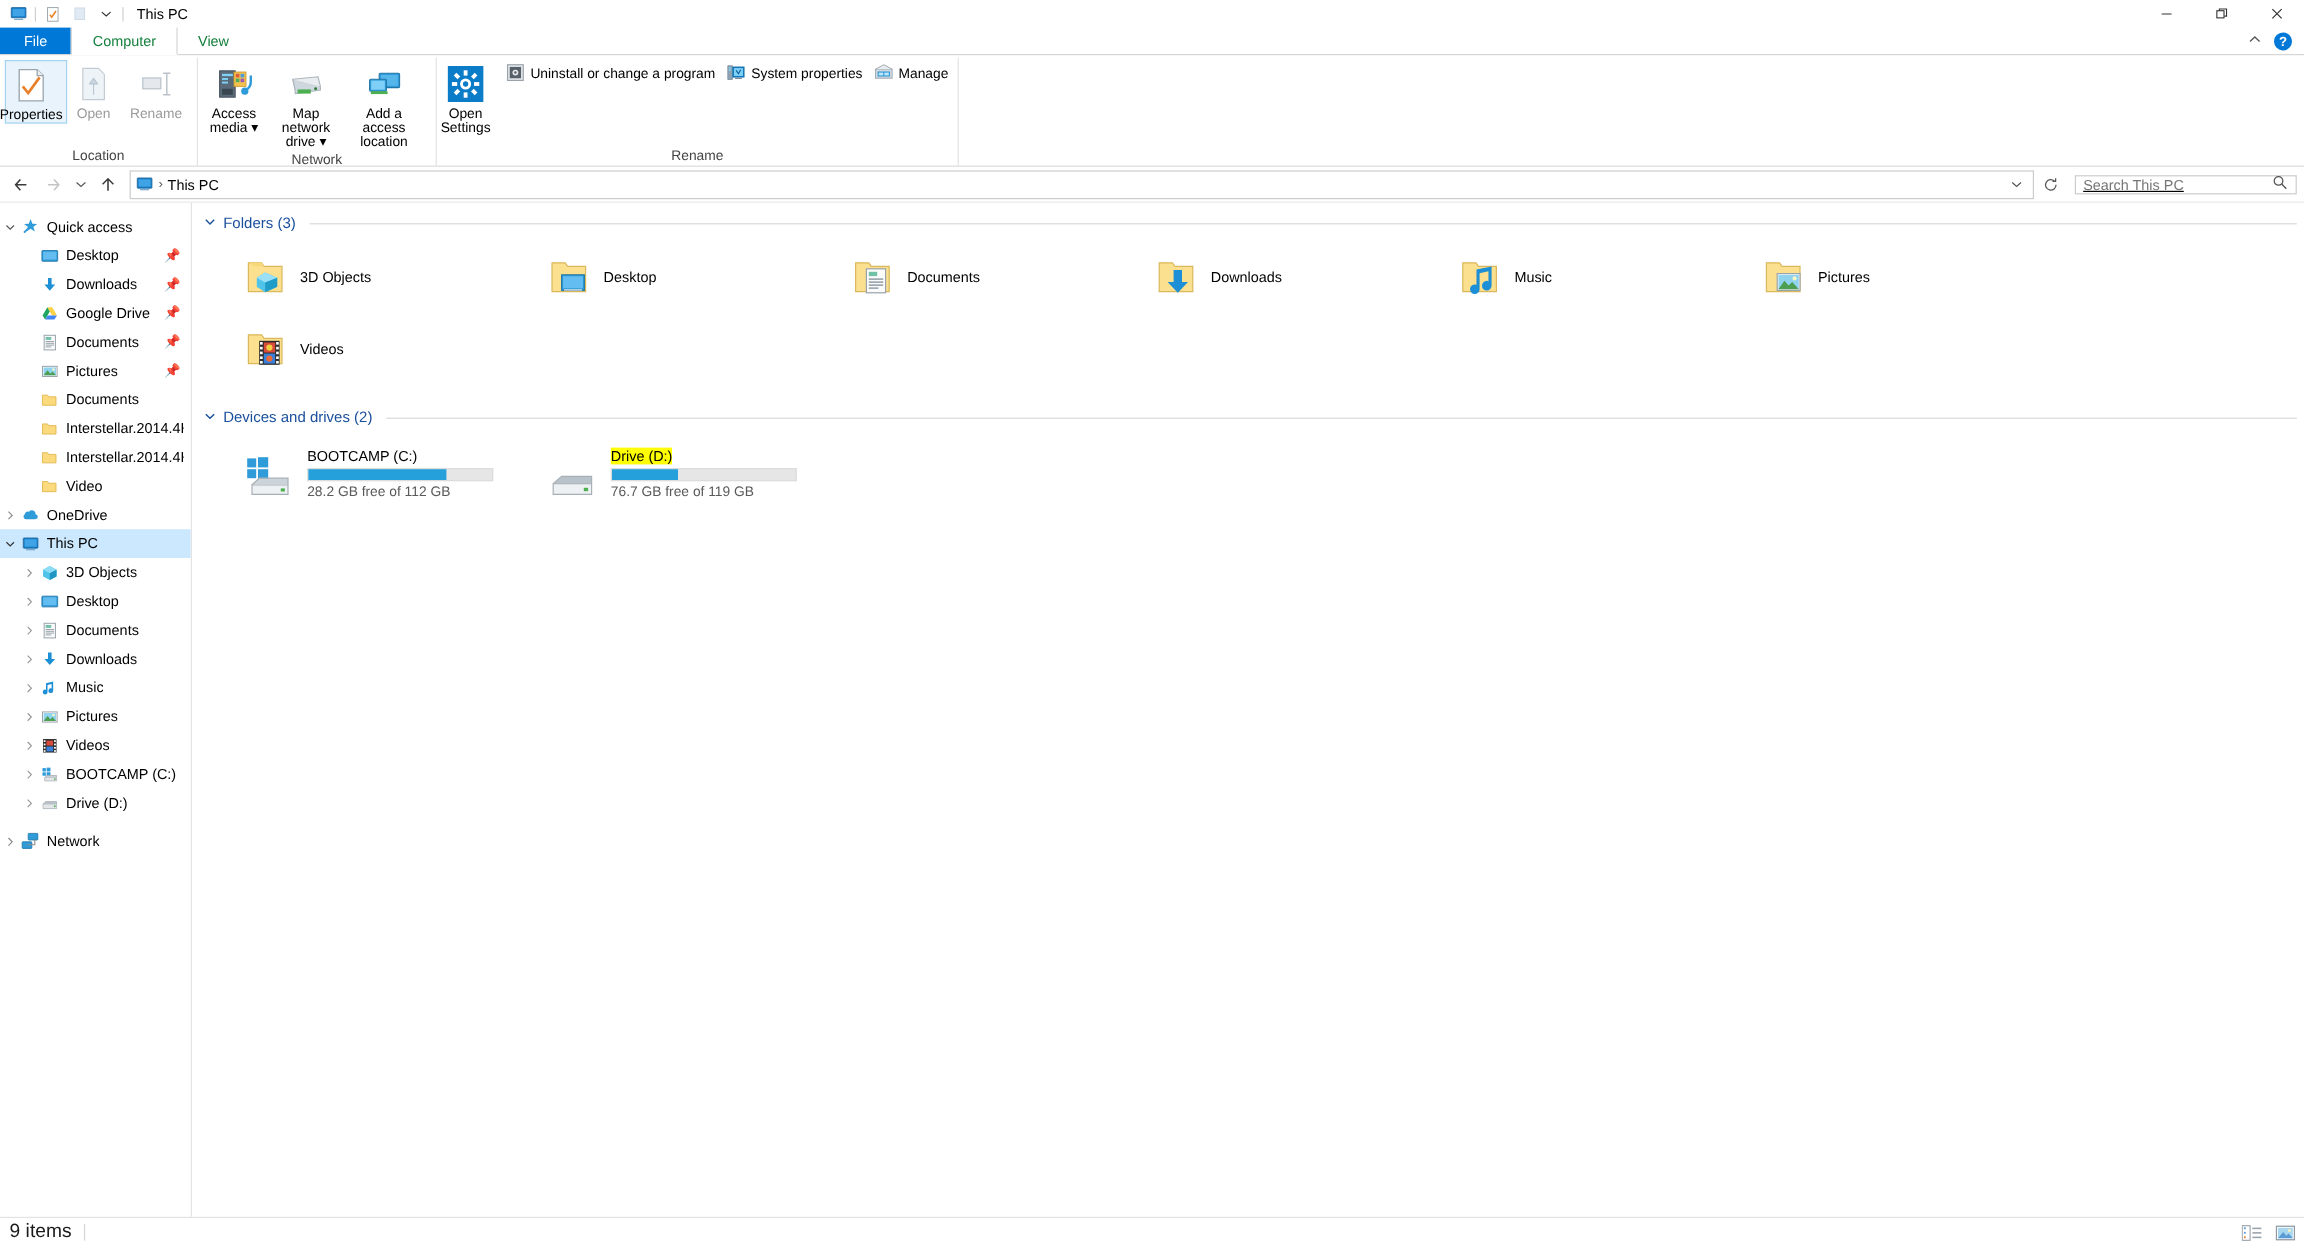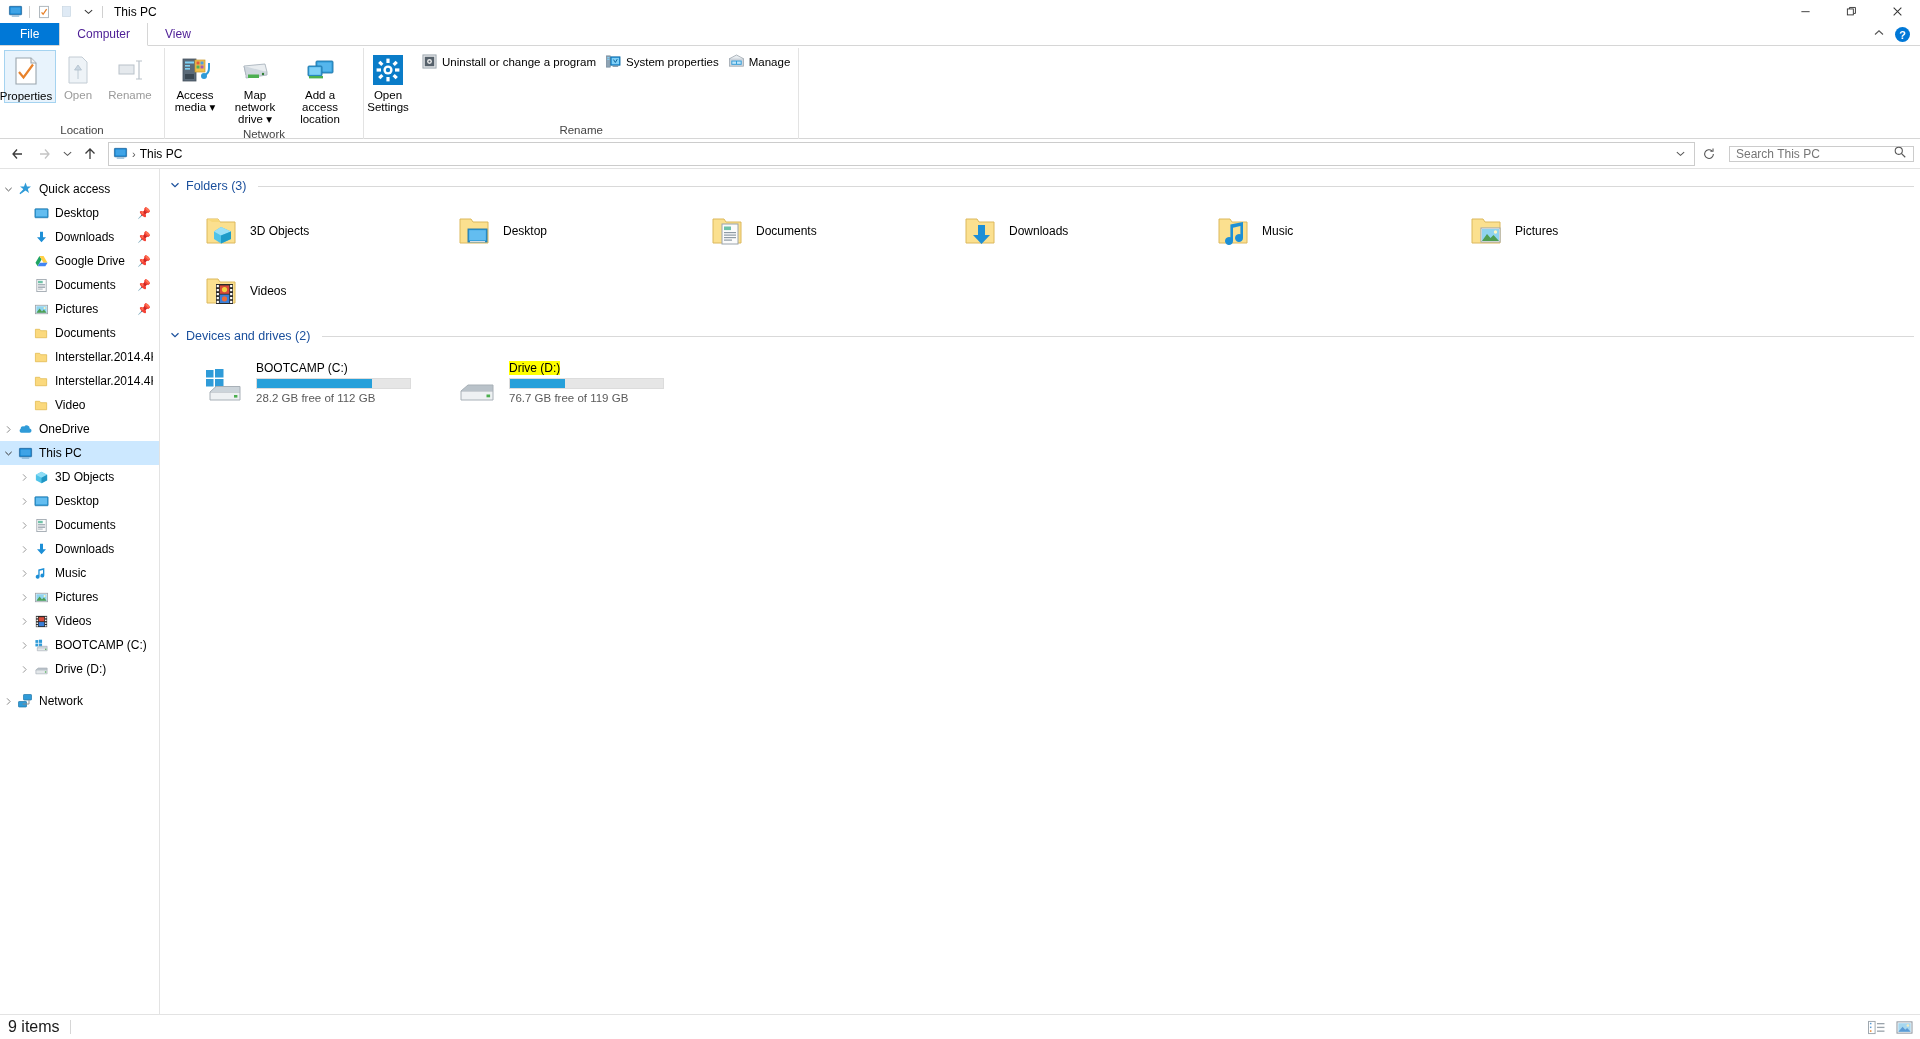--- a/index.html
+++ b/index.html
@@ -51,21 +51,21 @@
   .tabrow {
     height: 23px; min-height: 23px;
     display: flex; align-items: stretch;
     background: #ffffff;
     position: relative;
     border-bottom: 1px solid #d6d6d6;
   }
   .tab {
     padding: 0 17px;
     display: flex; align-items: center;
-    font-size: 12px; color: #4c1d95;
+    font-size: 12px; color: #15803d;
     cursor: default;
     white-space: nowrap;
   }
   .tab-file {
     background: #0078d7; color: #ffffff;
     padding: 0 20px;
   }
   .tab-active {
     background: #ffffff;
     border: 1px solid #d6d6d6;
@@ -163,20 +163,21 @@
   .crumbs { flex: 1; display: flex; align-items: center; gap: 4px; font-size: 12px; }
   .crumb-sep { color: #555; font-size: 11px; }
   .crumb-btn { width: 20px; display: flex; align-items: center; justify-content: center; color: #555; }
   .searchbox {
     width: 185px; height: 16px;
     border: 1px solid #cccccc;
     background: #ffffff;
     display: flex; align-items: center;
     padding: 0 6px;
     margin-left: 6px;
+    text-decoration: underline;
   }
   .searchbox .ph { flex: 1; color: #767676; font-size: 12px; }
 
   
   .body { flex: 1; display: flex; min-height: 0; background: #ffffff; }
   .navpane {
     width: 160px; min-width: 160px;
     background: #ffffff;
     border-right: 1px solid #e3e3e3;
     overflow: hidden;
@@ -967,21 +968,21 @@
                 <rect x="15.8" y="11.4" width="9.5" height="8.4" fill="#d84a3a"></rect>
                 <circle cx="20.5" cy="15.6" r="2.6" fill="#f0d040"></circle>
                 <rect x="15.8" y="20.6" width="9.5" height="8.4" fill="#3a7fd8"></rect>
                 <circle cx="20.5" cy="24.8" r="2.6" fill="#e86a3a"></circle>
               </svg>
           </span>
           <span class="tile-lbl">Videos</span>
         </div>
       </div>
 
-      <div class="grouphdr" style="margin-top:4px;">
+      <div class="grouphdr" style="margin-top:16px;">
         <span class="gchev">
           <svg width="10" height="10" viewBox="0 0 10 10">
               <path d="M1.5 3.2 L5 6.6 L8.5 3.2" stroke="#1a4f9c" stroke-width="1.2" fill="none"></path>
             </svg>
         </span>
         <span>Devices and drives (2)</span>
         <span class="gline"></span>
       </div>
 
       <div class="drives">

